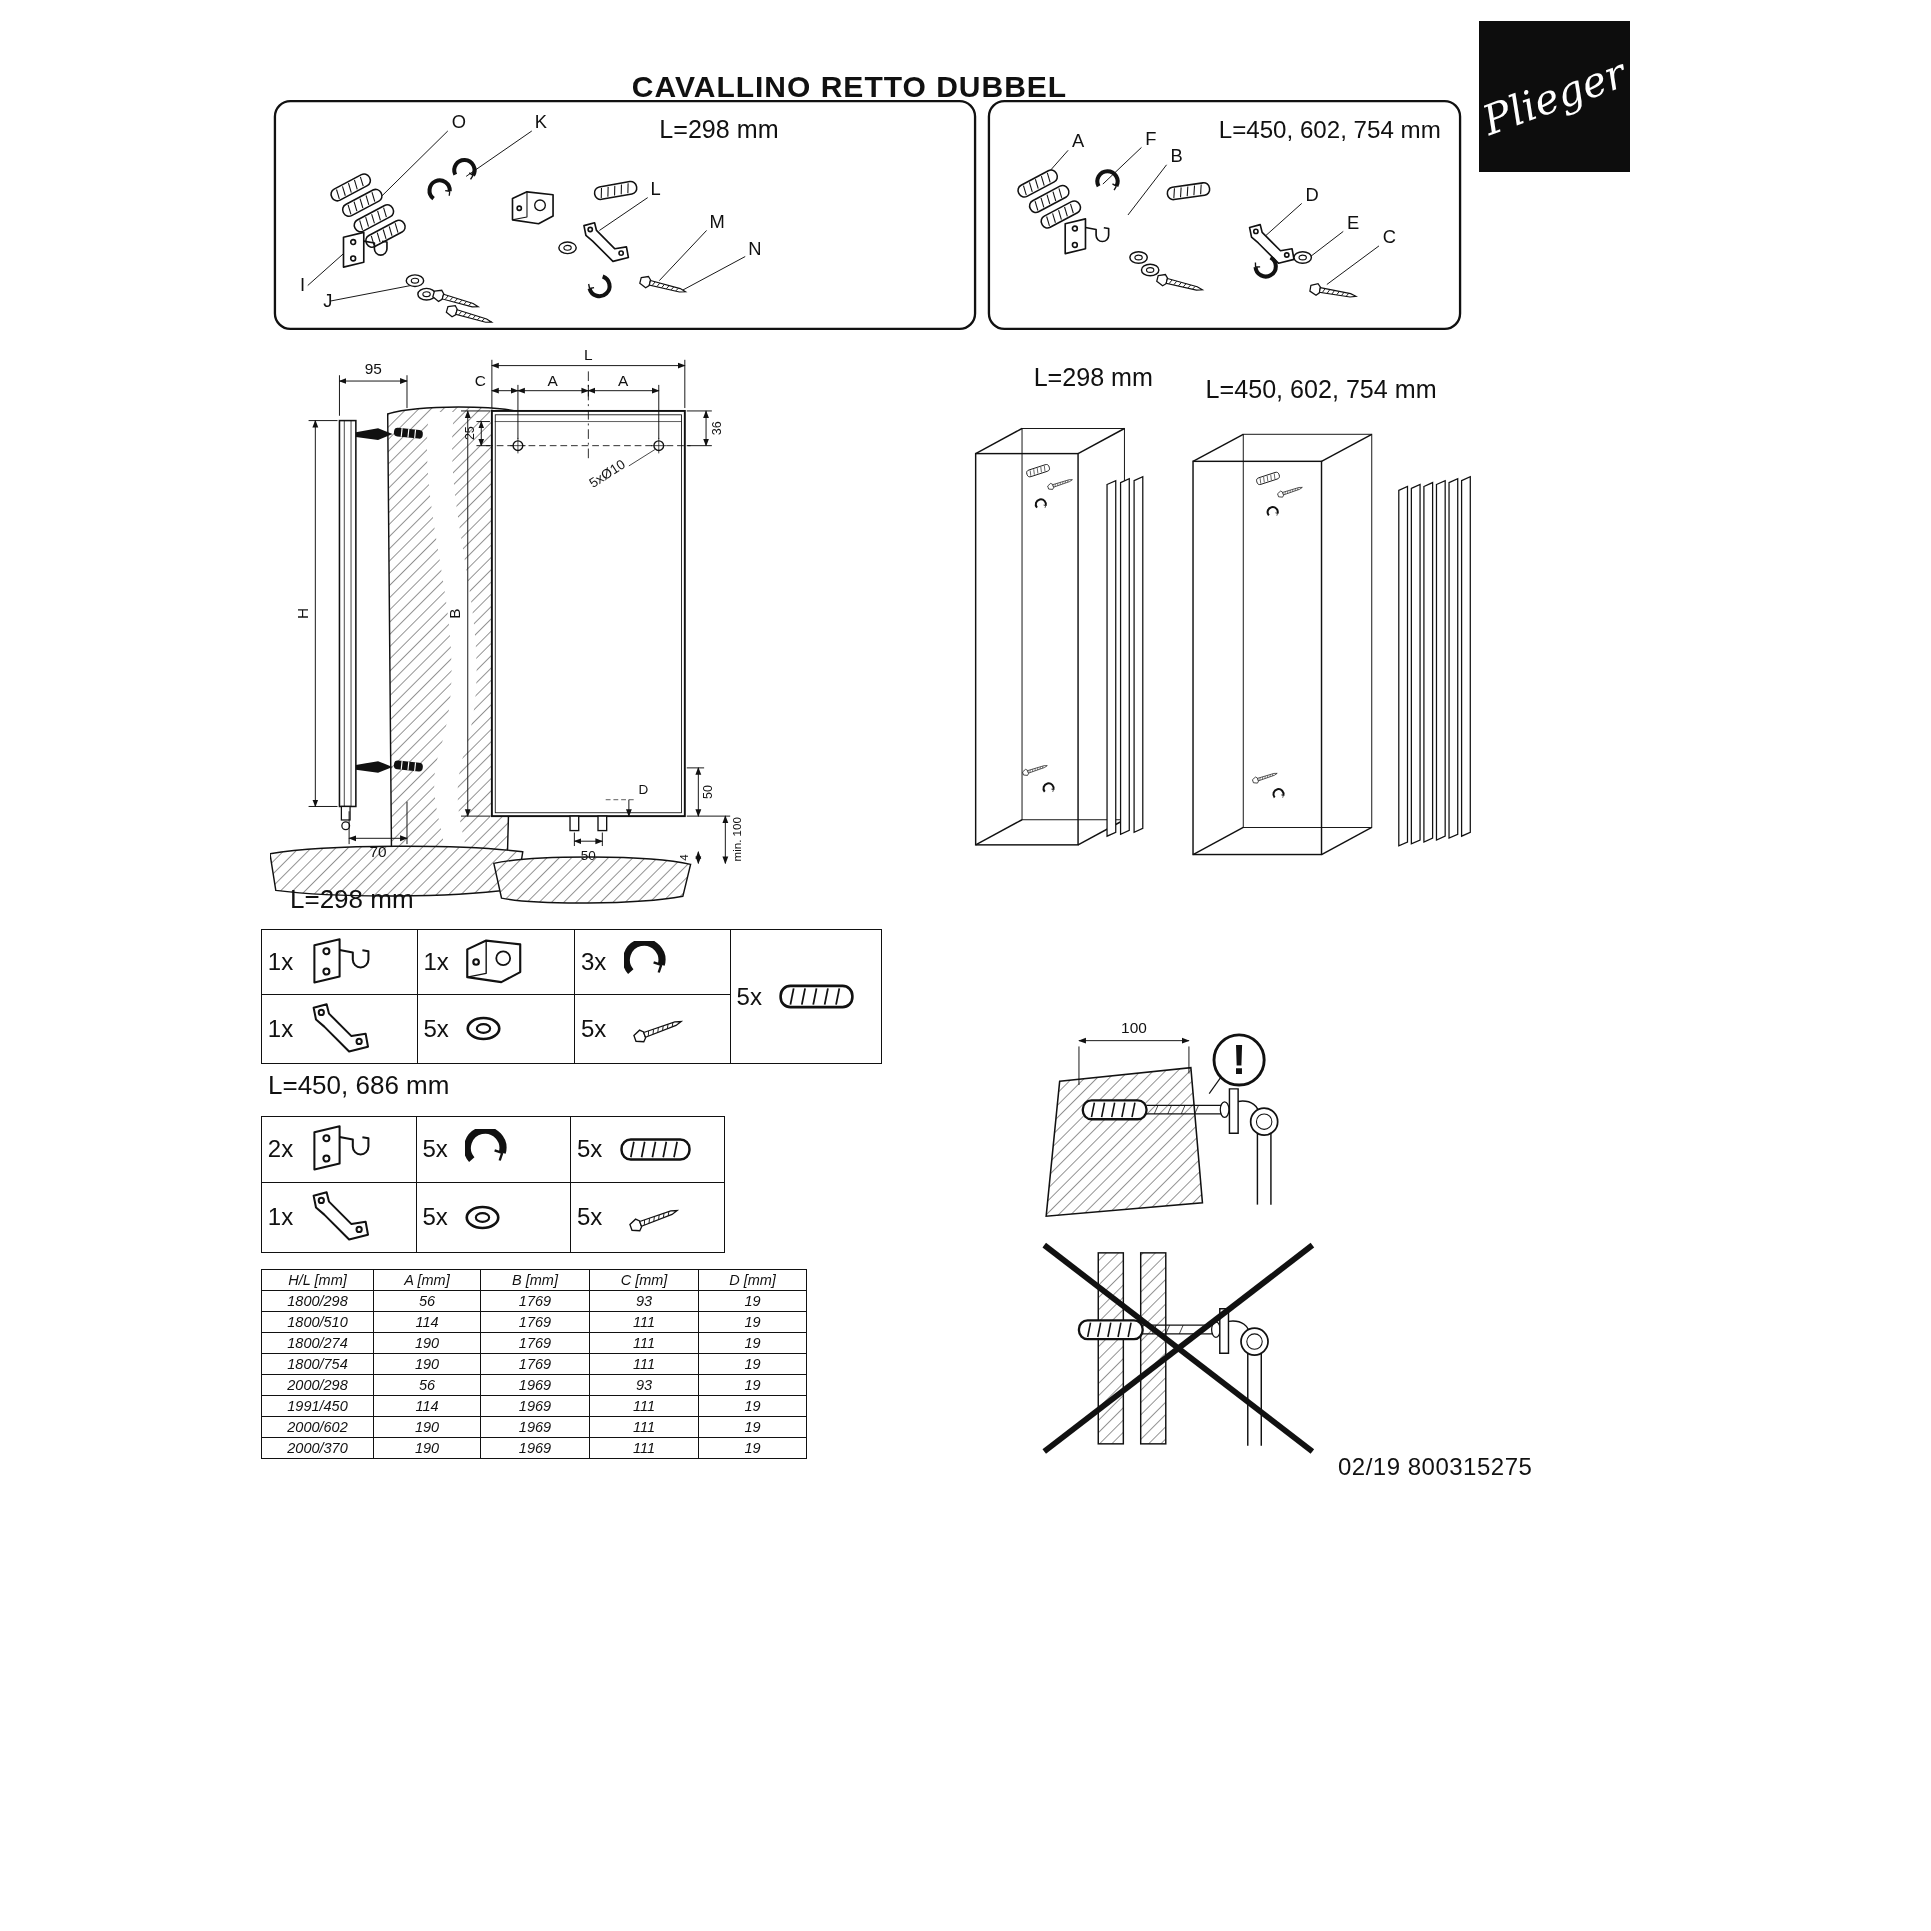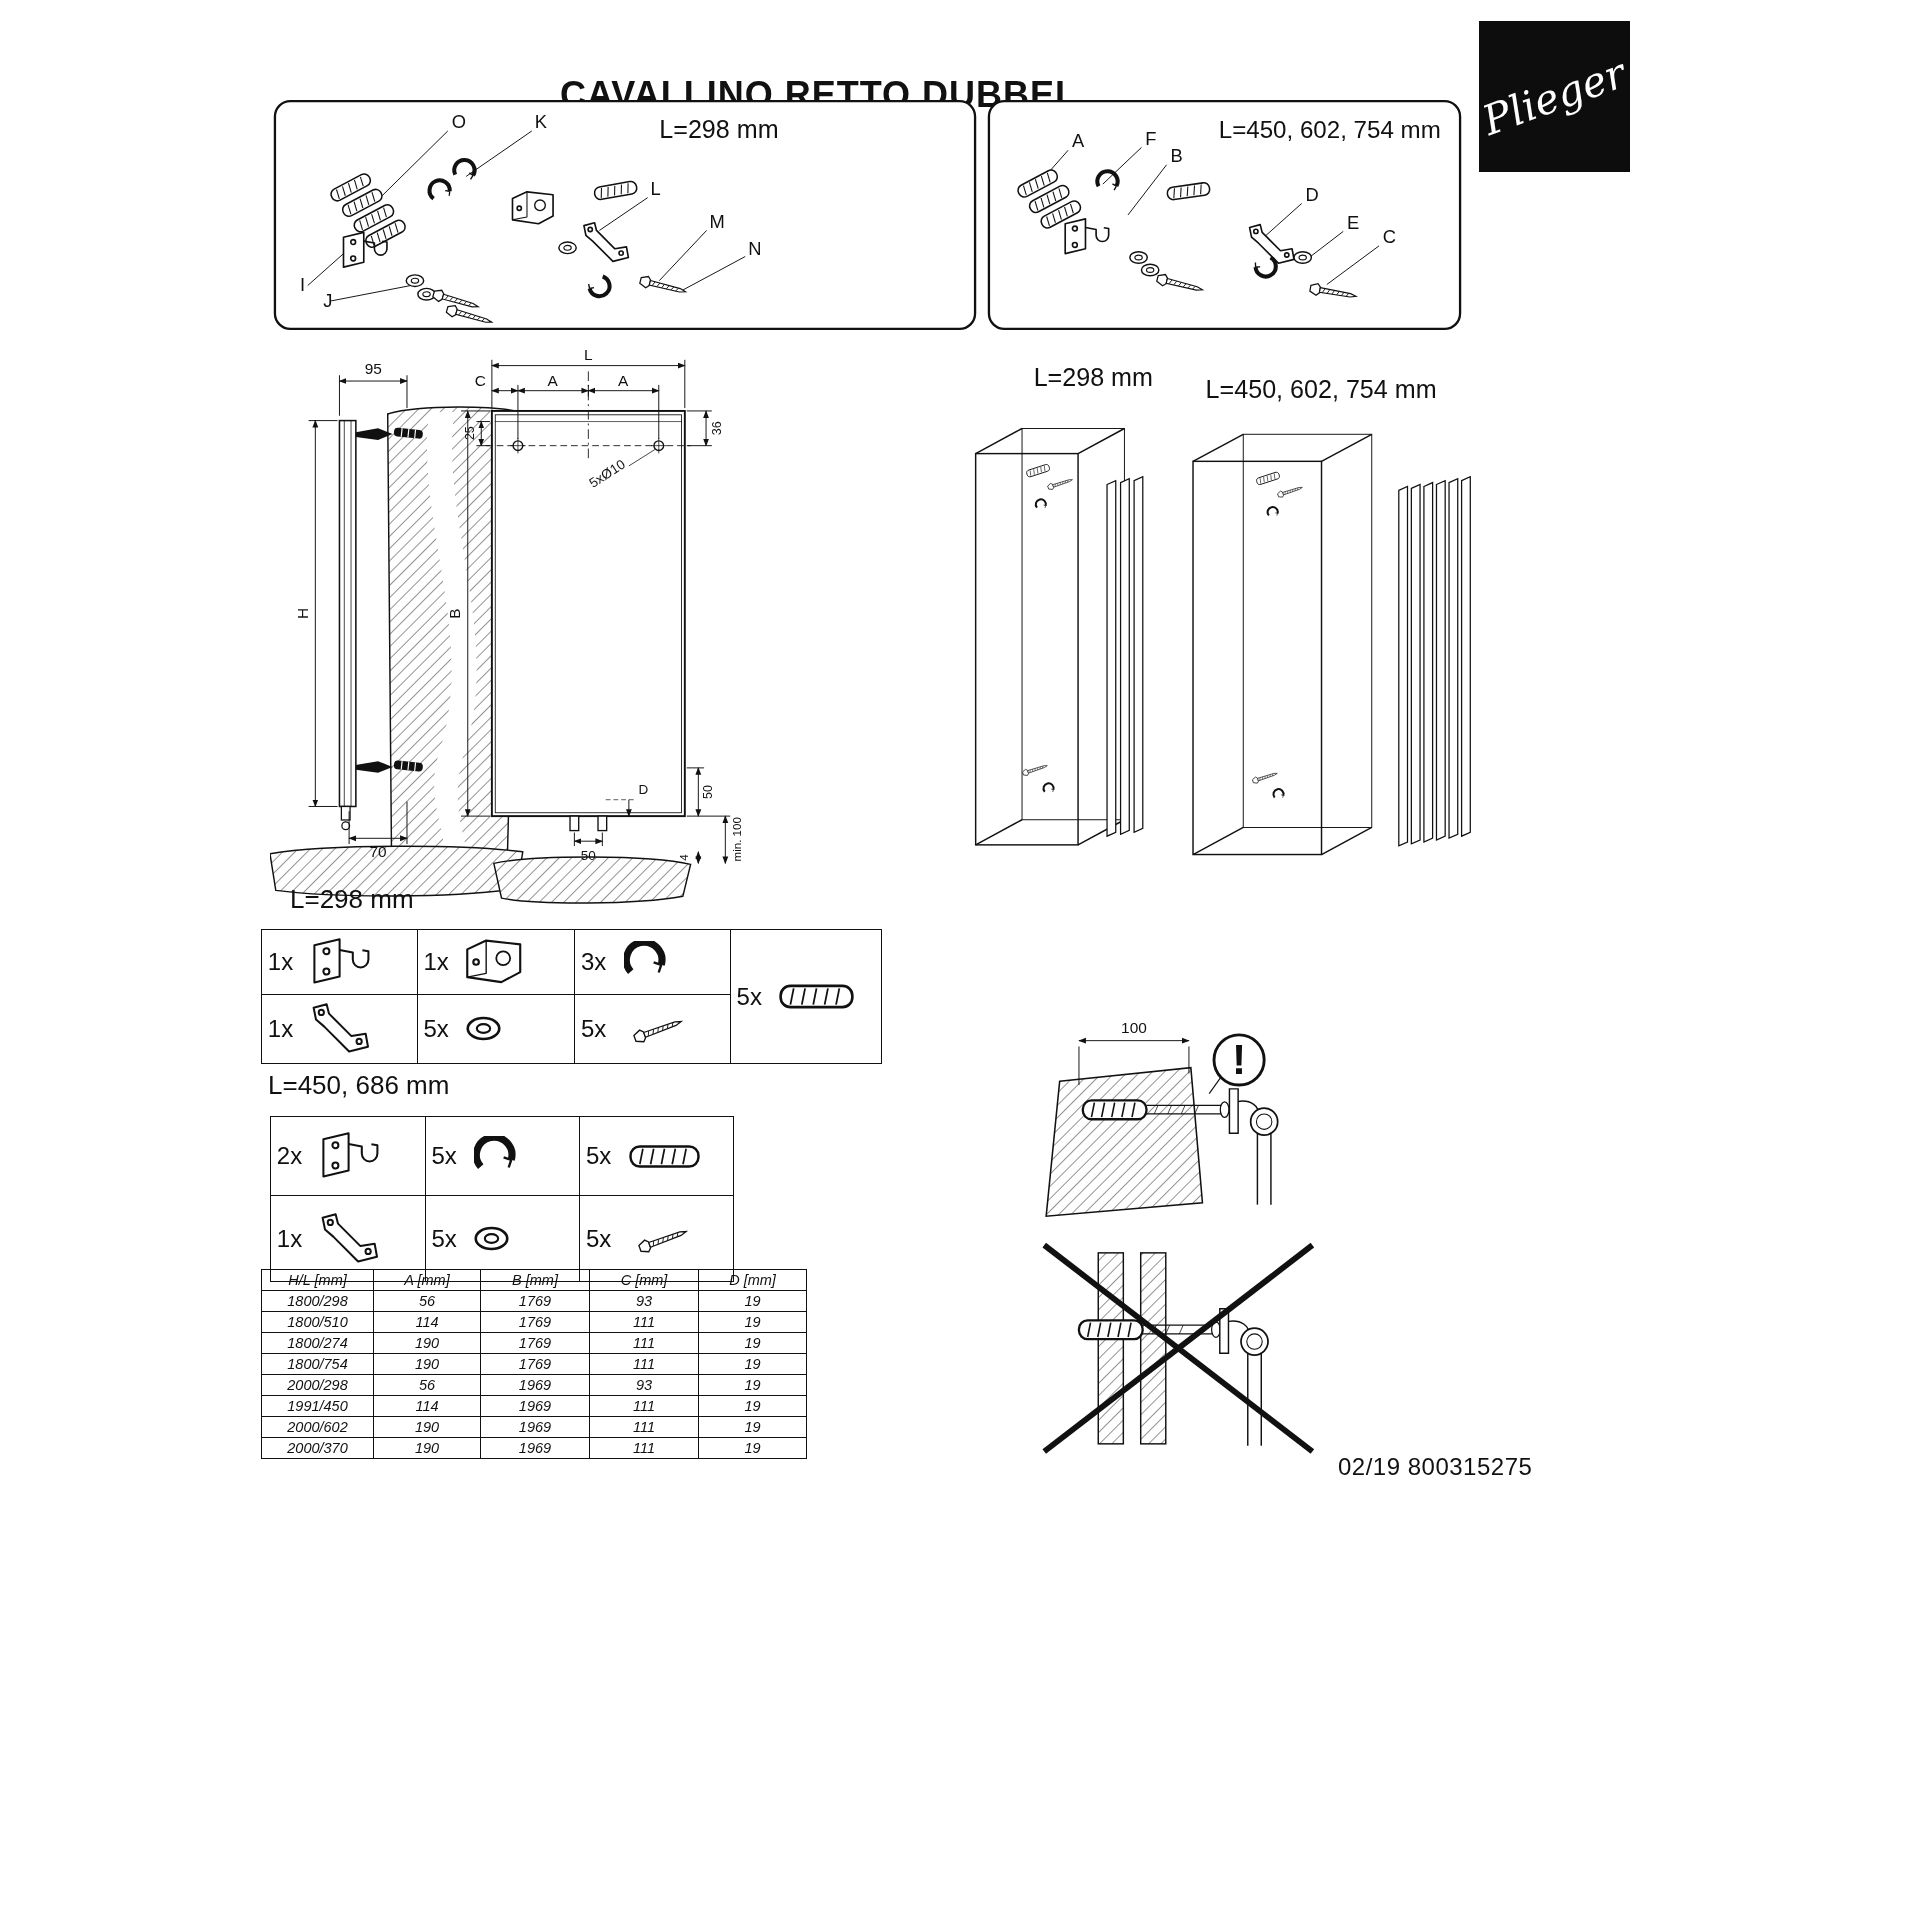--- a/index.html
+++ b/index.html
@@ -1,20 +1,20 @@
 <!DOCTYPE html>
 <html><head>
 <meta charset="utf-8">
 <style>
   html,body{margin:0;padding:0;background:#fff;}
   .page{position:relative;width:1931px;height:1931px;background:#fff;color:#111;
         font-family:"Liberation Sans",sans-serif;overflow:hidden;}
   .abs{position:absolute;}
-  .title{position:absolute;left:560px;top:50px;width:579px;text-align:left;
-         font-size:36px;font-weight:600;letter-spacing:1px;}
+  .title{position:absolute;left:560px;top:50px;width:579px;text-align:center;
+         font-size:30px;font-weight:600;letter-spacing:1px;}
   .logo{position:absolute;left:1479px;top:21px;width:151px;height:151px;background:#0d0d0d;
         display:flex;align-items:center;justify-content:center;}
   .logo-text{color:#fff;font-family:"DejaVu Serif",serif;font-style:italic;
              font-size:41px;transform:rotate(-20deg);}
   svg text{font-family:"Liberation Sans",sans-serif;fill:#111;}
   .kit-label{position:absolute;font-size:26px;}
   table.kit{position:absolute;border-collapse:collapse;table-layout:fixed;padding-left:47px;}
   table.kit td{border:1.9px solid #111;vertical-align:middle;padding:1.9px 5.8px;}
   .kit-cell{display:flex;align-items:center;gap:9.7px;}
   .qty{font-size:24px;min-width:33px;}
@@ -379,21 +379,21 @@
           <svg width="71" height="41" viewBox="0 0 60 40">
                 <use href="#sym-screw" transform="translate(4,24) rotate(-20)"></use>
               </svg>
             </div>
           </td>
     </tr>
   </tbody>
     </table>
 
   <div class="kit-label" style="left:268px;top:1070px">L=450, 686 mm</div>
-  <table class="kit" style="left:270px;top:1116px;width:425px;height:166px">
+  <table class="kit" style="left:261px;top:1116px;width:425px;height:137px">
     <tbody>
         <tr>
       <td style="width:142px">
         <div class="kit-cell">
               <span class="qty">2x</span>
           <svg width="64" height="48" viewBox="0 0 50 40">
                 <use href="#sym-bracket-u" transform="translate(1,1)"></use>
               </svg>
             </div>
           </td>

